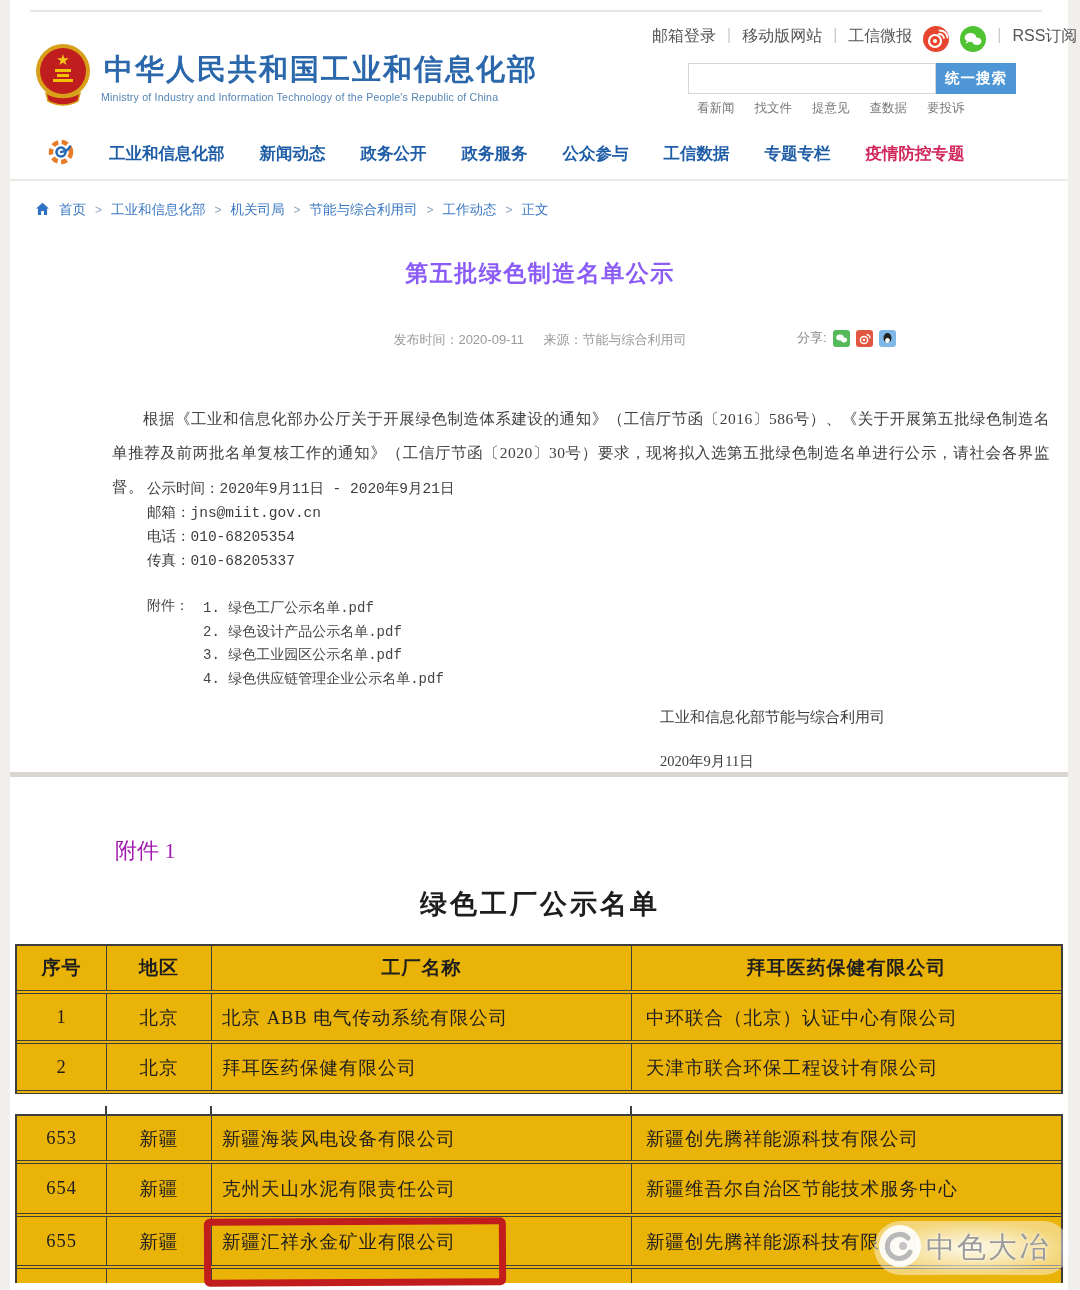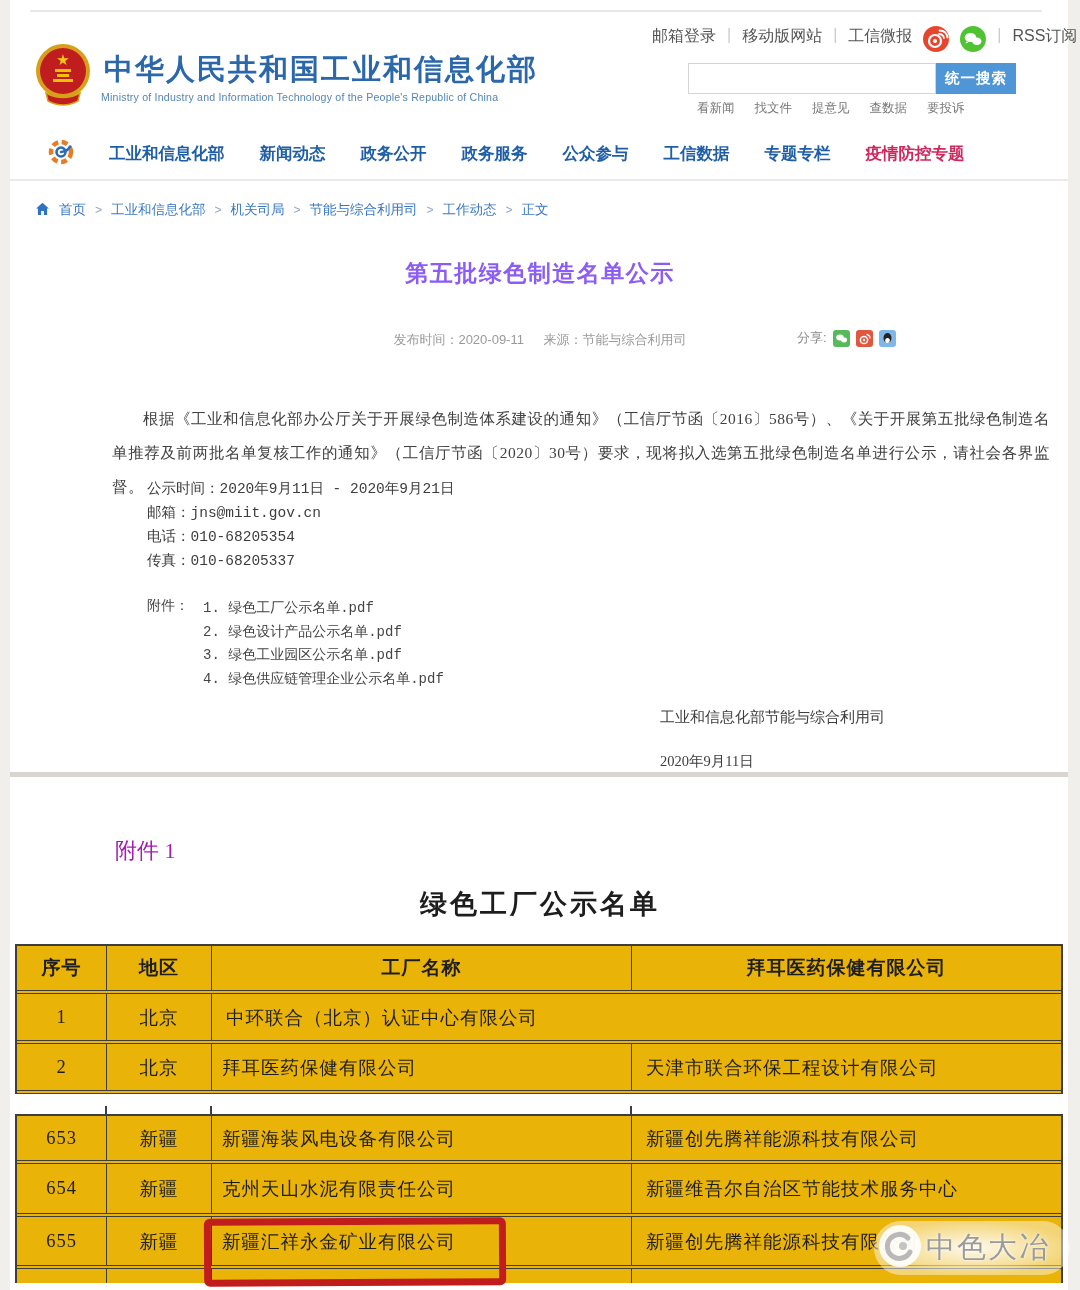--- a/index.html
+++ b/index.html
@@ -236,20 +236,21 @@
   <div class="abs gtable" style="top:944px">
     <div class="trow thead" style="height:48px">
       <div class="tc">序号</div>
       <div class="tc">地区</div>
       <div class="tc">工厂名称</div>
       <div class="tc">拜耳医药保健有限公司</div>
     </div>
     <div class="trow" style="height:50px">
       <div class="tc">1</div>
       <div class="tc">北京</div>
+      <div class="tc left">北京 ABB 电气传动系统有限公司</div>
       <div class="tc left" style="padding-left:14px">中环联合（北京）认证中心有限公司</div>
     </div>
     <div class="trow" style="height:50px">
       <div class="tc">2</div>
       <div class="tc">北京</div>
       <div class="tc left">拜耳医药保健有限公司</div>
       <div class="tc left" style="padding-left:14px">天津市联合环保工程设计有限公司</div>
     </div>
   </div>
 

